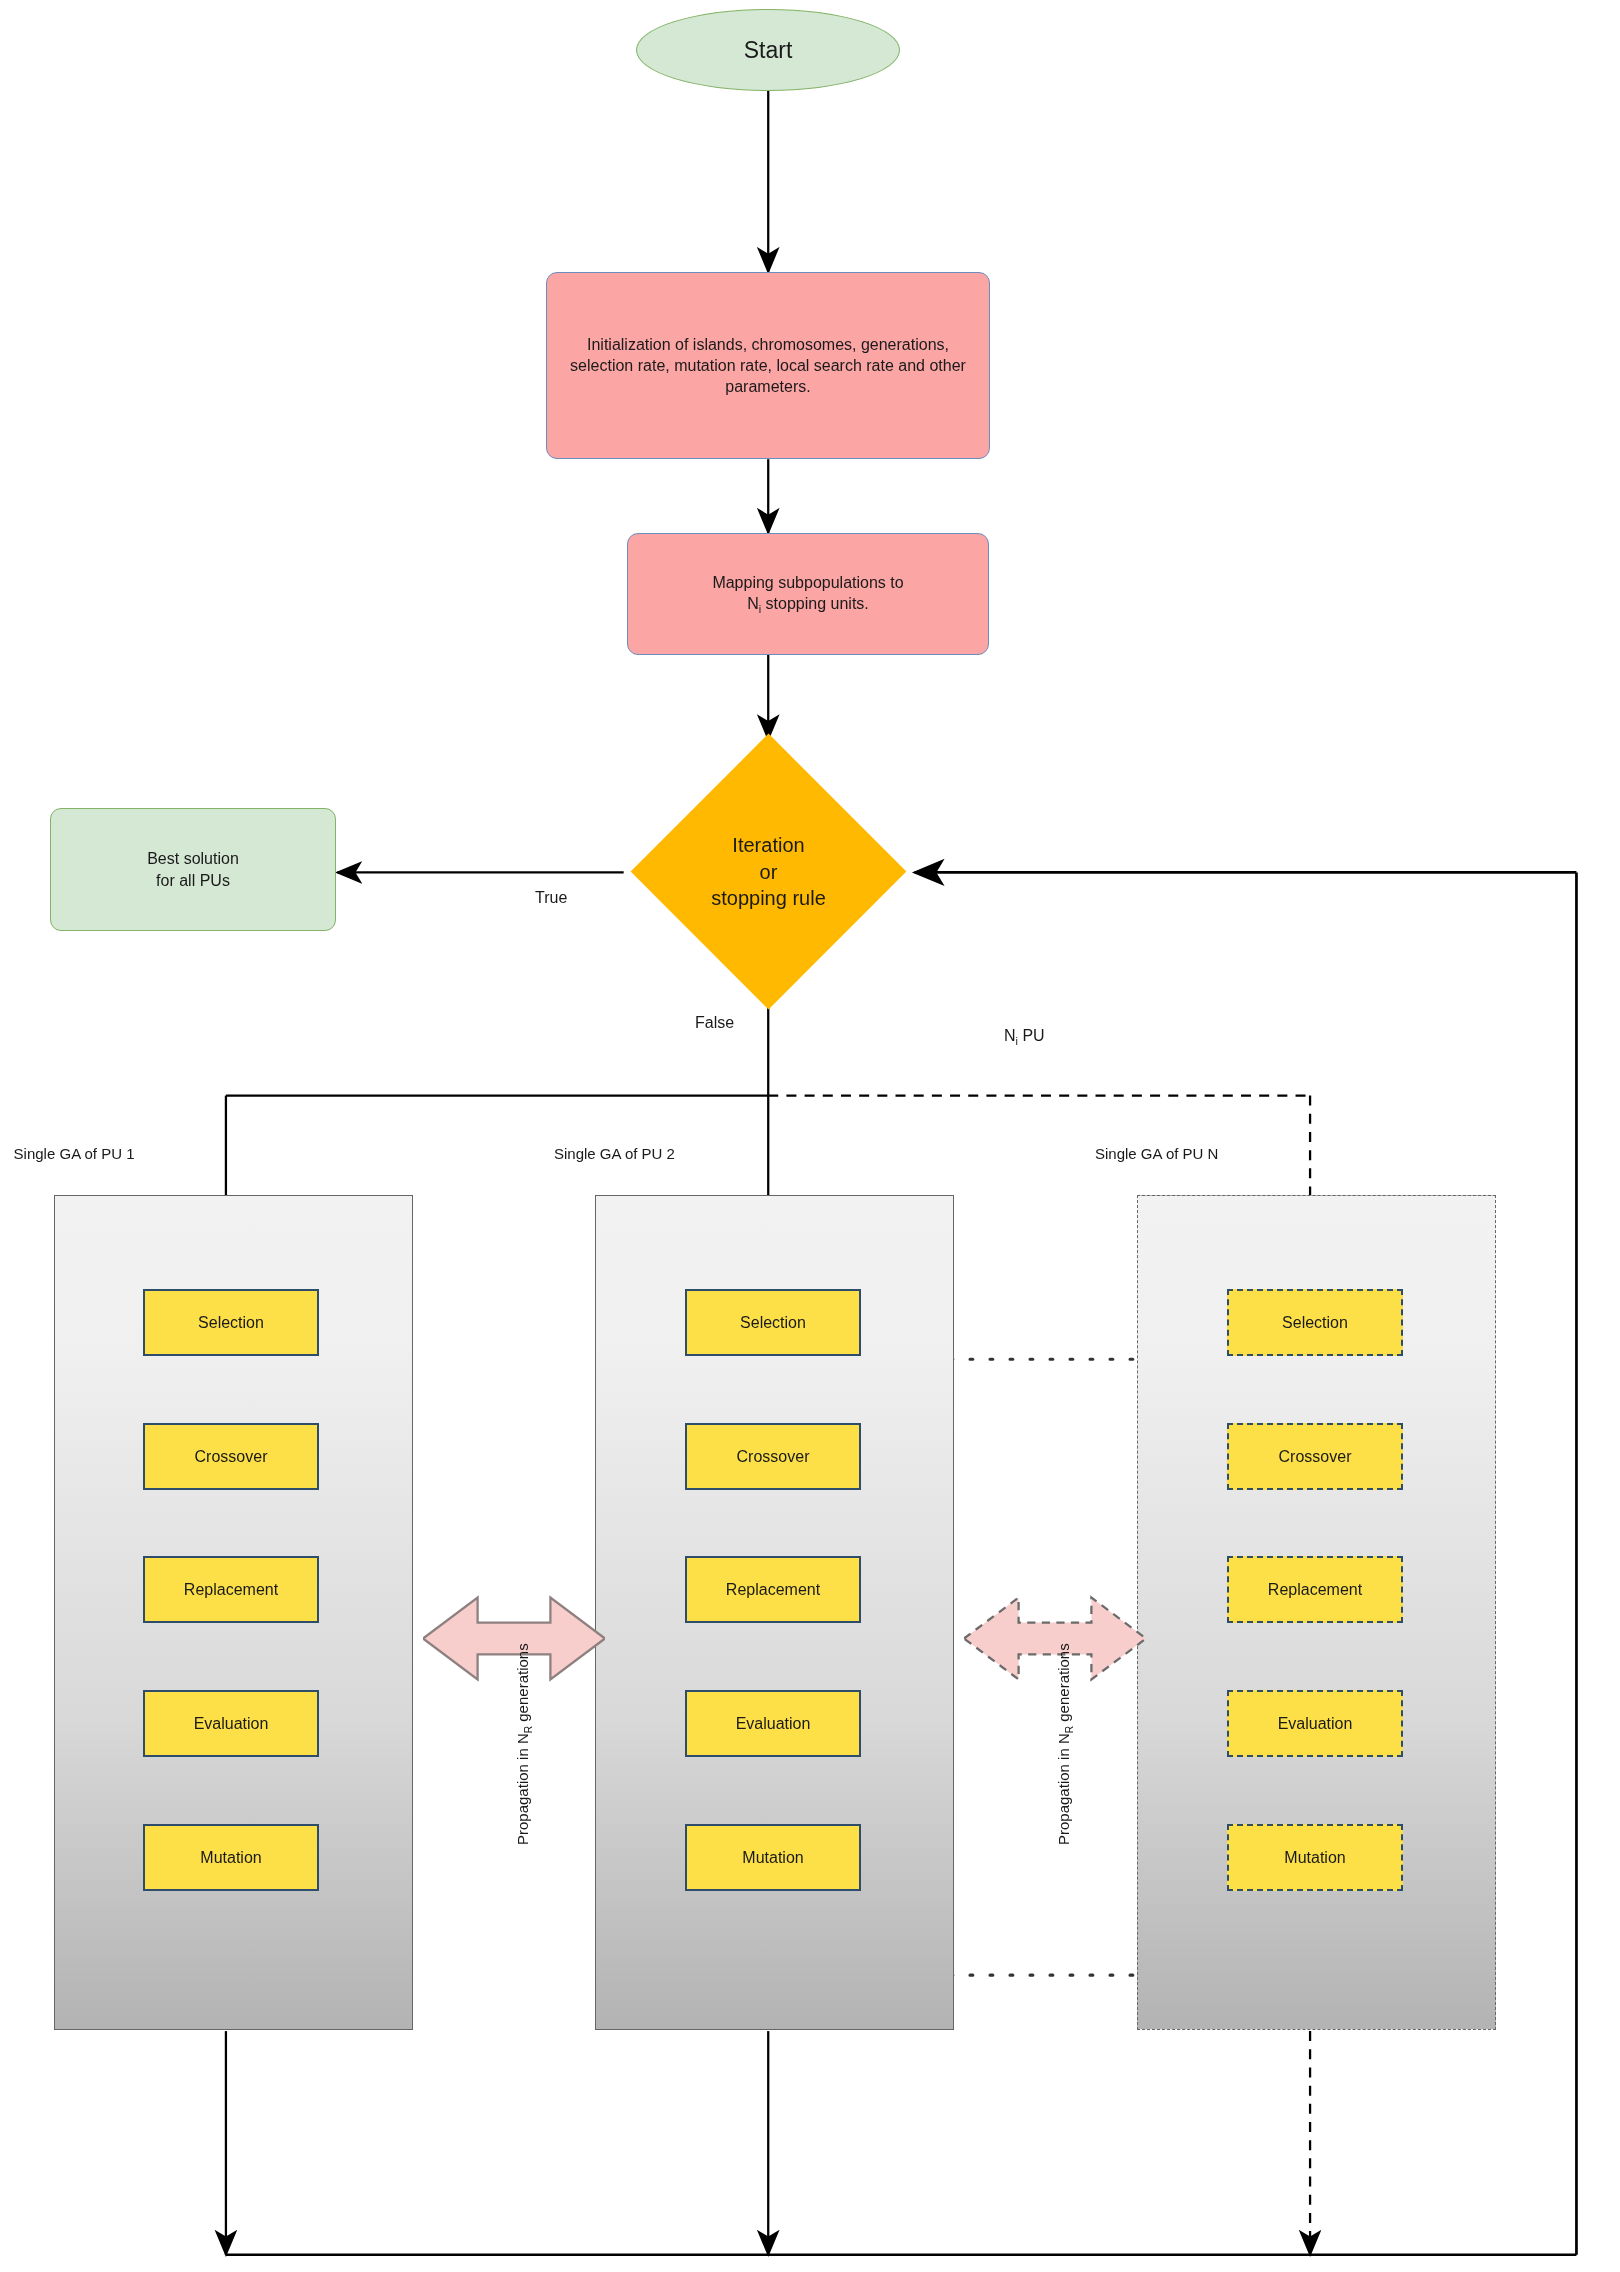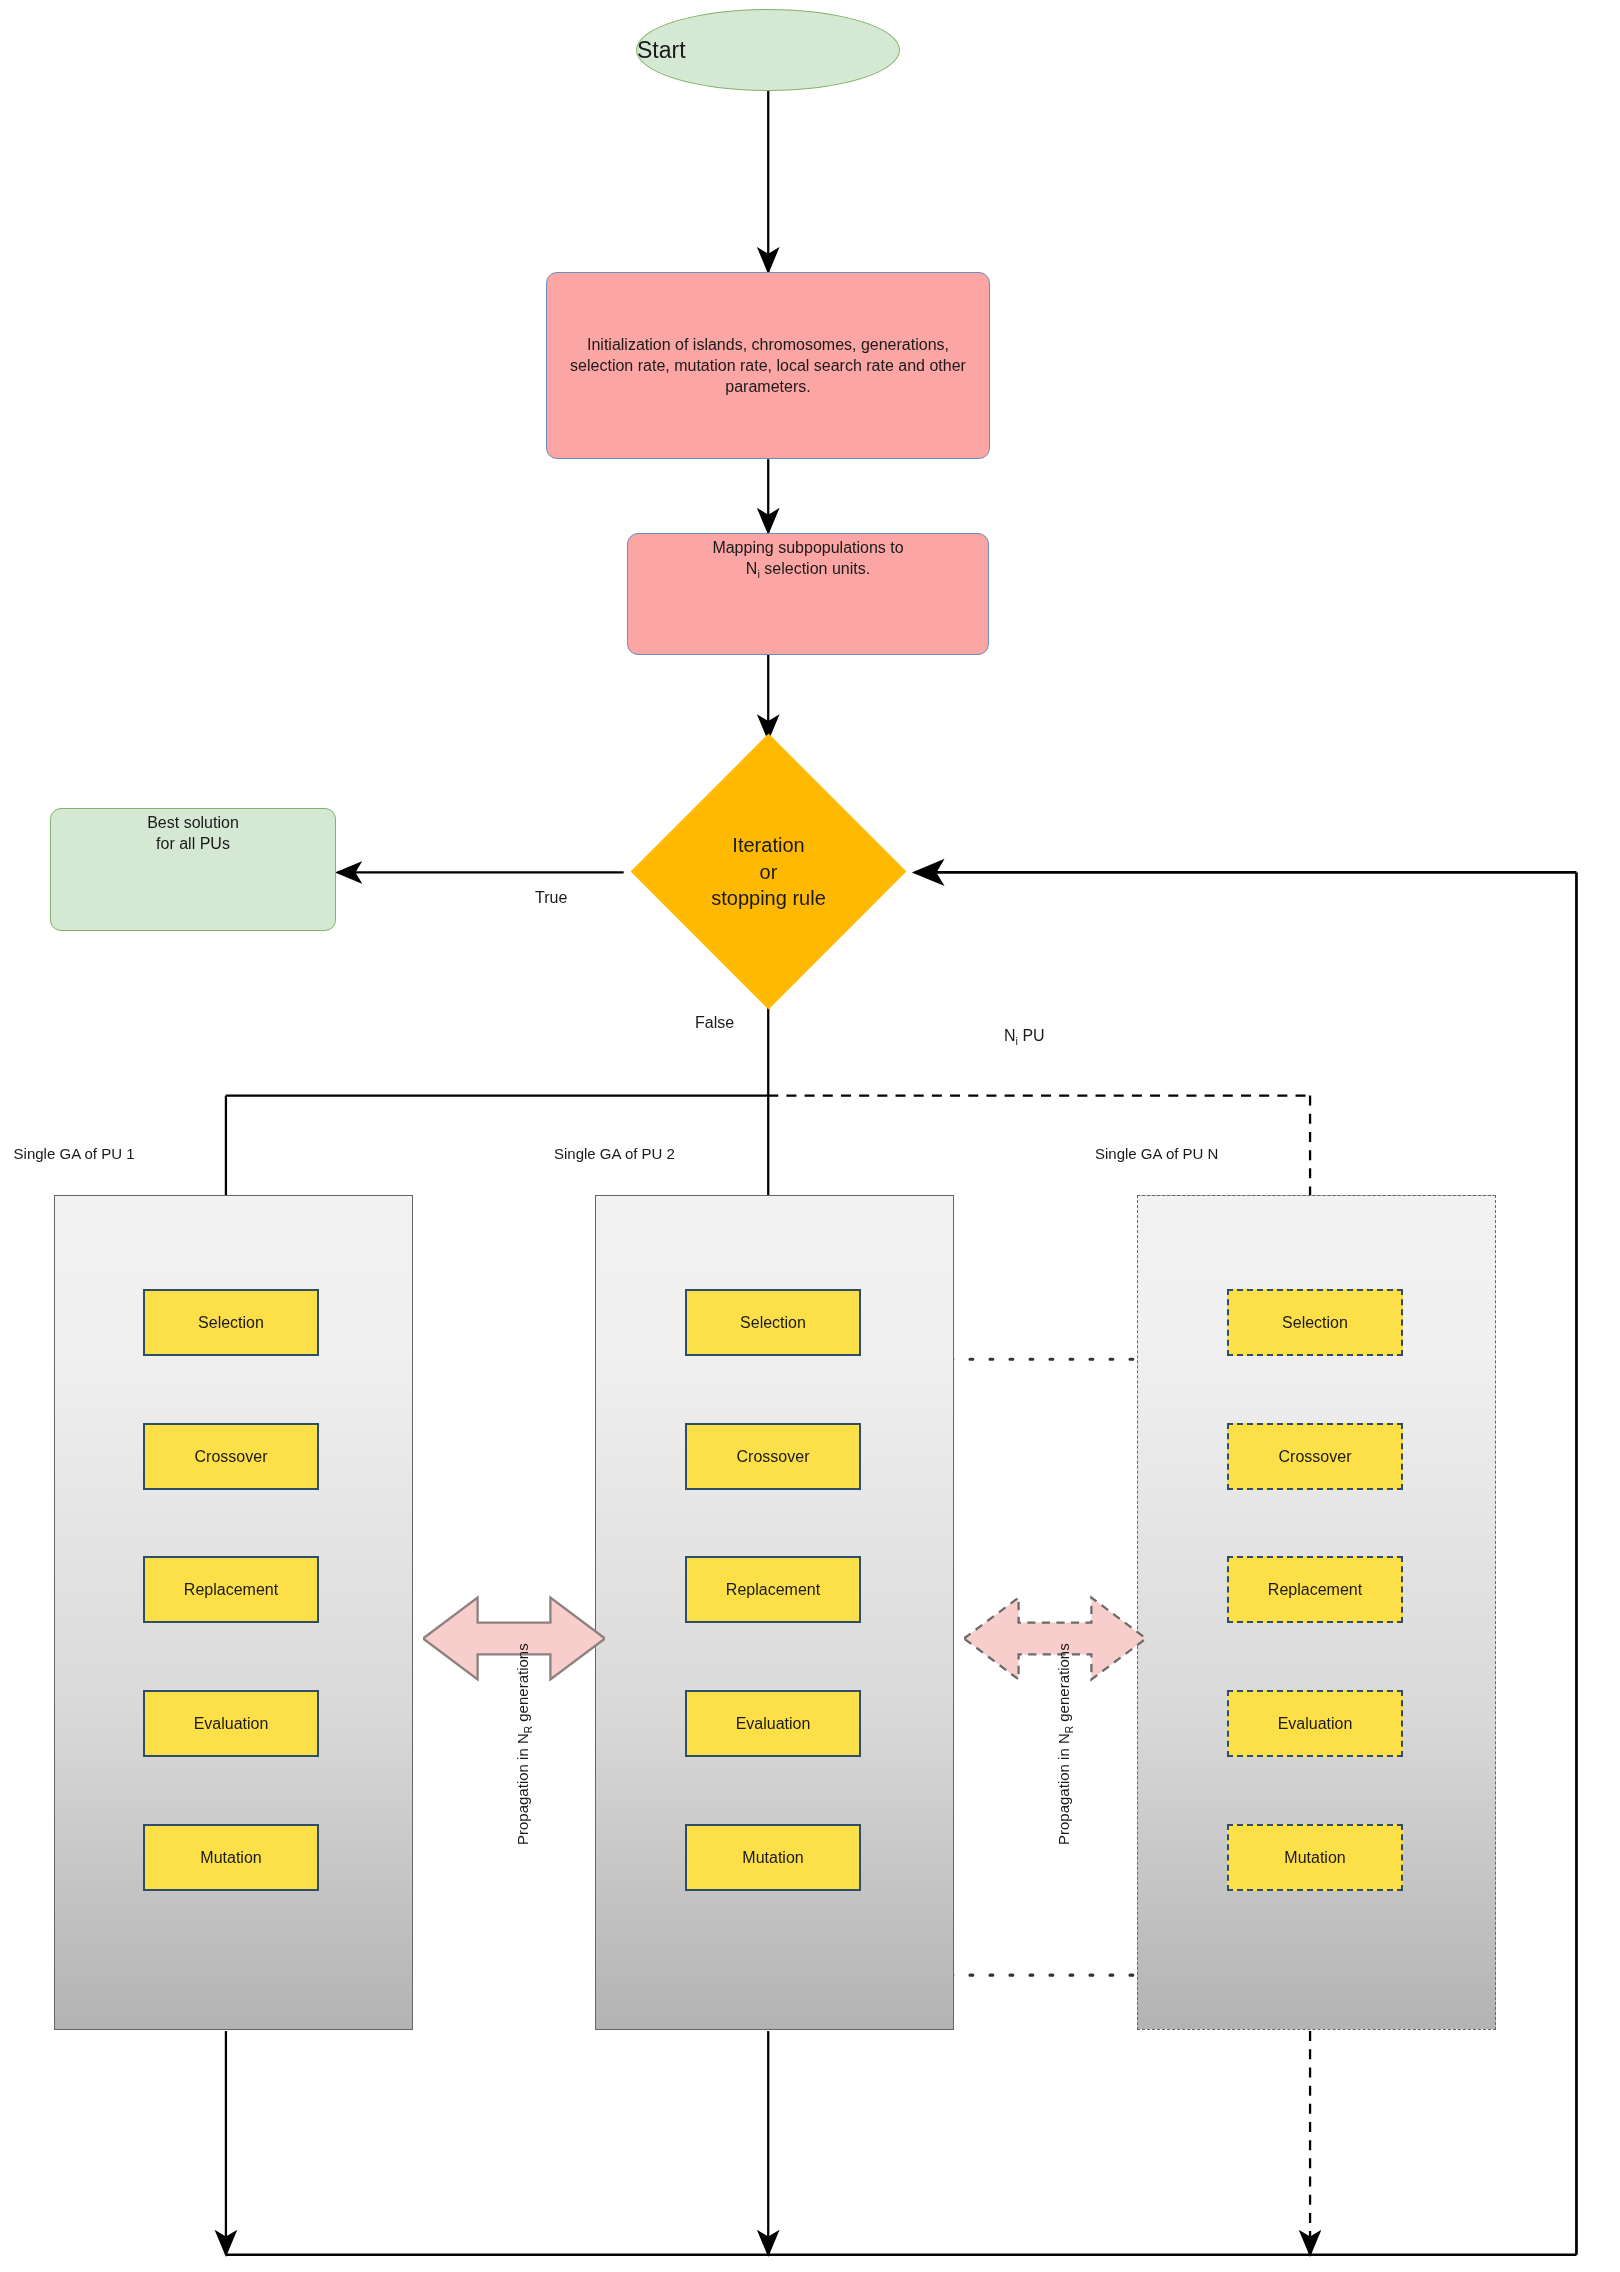--- a/index.html
+++ b/index.html
@@ -1,21 +1,21 @@
 <!DOCTYPE html>
 <html style="font-size:7.3px"><head>
 <meta charset="utf-8">
 <style>
   html,body{margin:0;padding:0;background:#ffffff;}
   body{font-family:"Liberation Sans", sans-serif;}
   #stage{position:relative;width:1621px;height:2323px;background:#ffffff;overflow:hidden;}
   #svg{position:absolute;left:0;top:0;width:1621px;height:2323px;}
 
   .node{position:absolute;box-sizing:border-box;display:flex;align-items:center;
-        text-align:center;color:#1a1a1a;line-height:1.32;}
+        justify-content:center;text-align:center;color:#1a1a1a;line-height:1.32;}
 
   
   .ellipse{background:#d5e8d4;border:1.4px solid #82b366;border-radius:50%;font-size:23px;}
 
   
   .rbox{background:#fca5a5;border:1.4px solid #6c8ebf;border-radius:11px;font-size:16px;padding:2.7px 6.4px;}
   .gbox{background:#d5e8d4;border:1.4px solid #82b366;border-radius:11px;font-size:16px;padding:2.7px 6.4px;}
 
   
   .diamond{font-size:20px;}
@@ -127,21 +127,21 @@
     <span>Start</span>
   </div>
 
   <div class="node rbox" style="left:546px;top:272px;width:444px;height:187px;">
     <span>Initialization of islands, chromosomes, generations, selection rate, mutation rate, local search rate and other parameters.</span>
   </div>
 
   <div class="node rbox" style="left:587px;top:533px;width:362px;height:122px;flex-direction:column;margin-left:40px;">
     <span>Mapping subpopulations to</span>
     <span>
-      <span>N</span><span class="sub">i</span><span> selection units.</span>
+      <span>N</span><span class="sub">i</span><span> stopping units.</span>
     </span>
   </div>
 
   <div class="node diamond" style="left:624px;top:739px;width:289px;height:266px;">
     <span class="dshape" style="width:195px;height:195px;left:47px;top:35px;"></span>
     <span class="dtext">
       <span>Iteration</span><br>
       <span>or</span><br>
       <span>stopping rule</span>
     </span>

